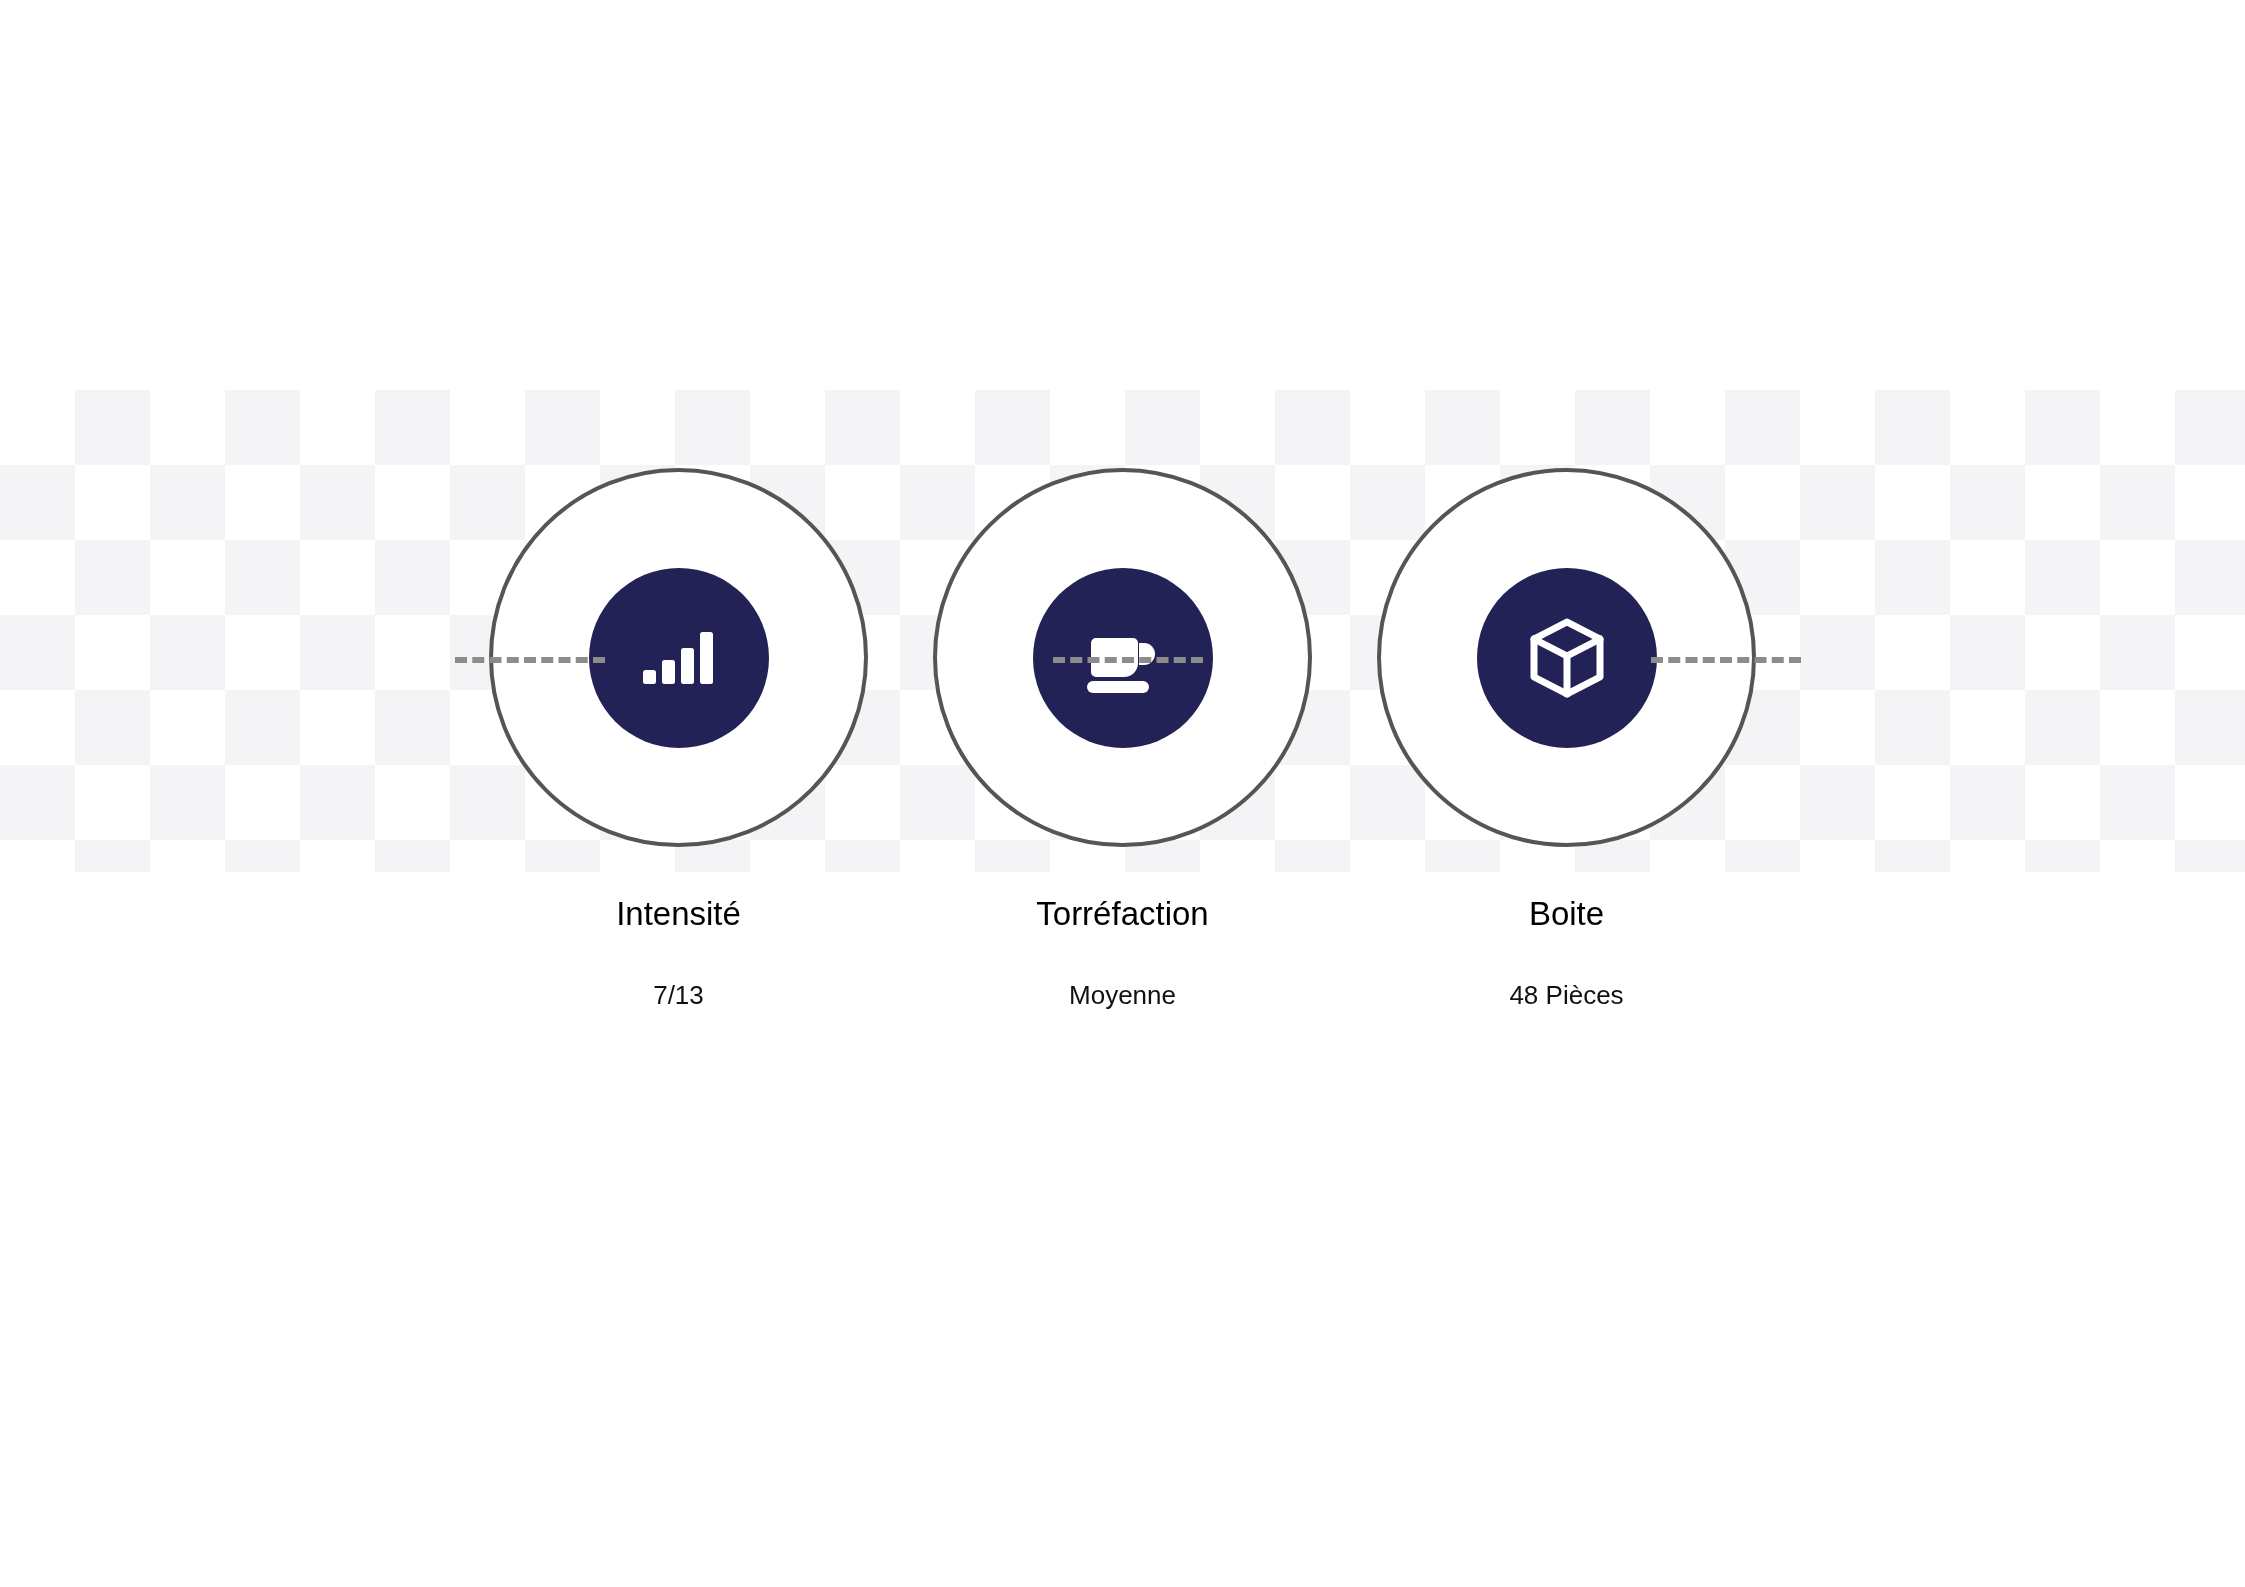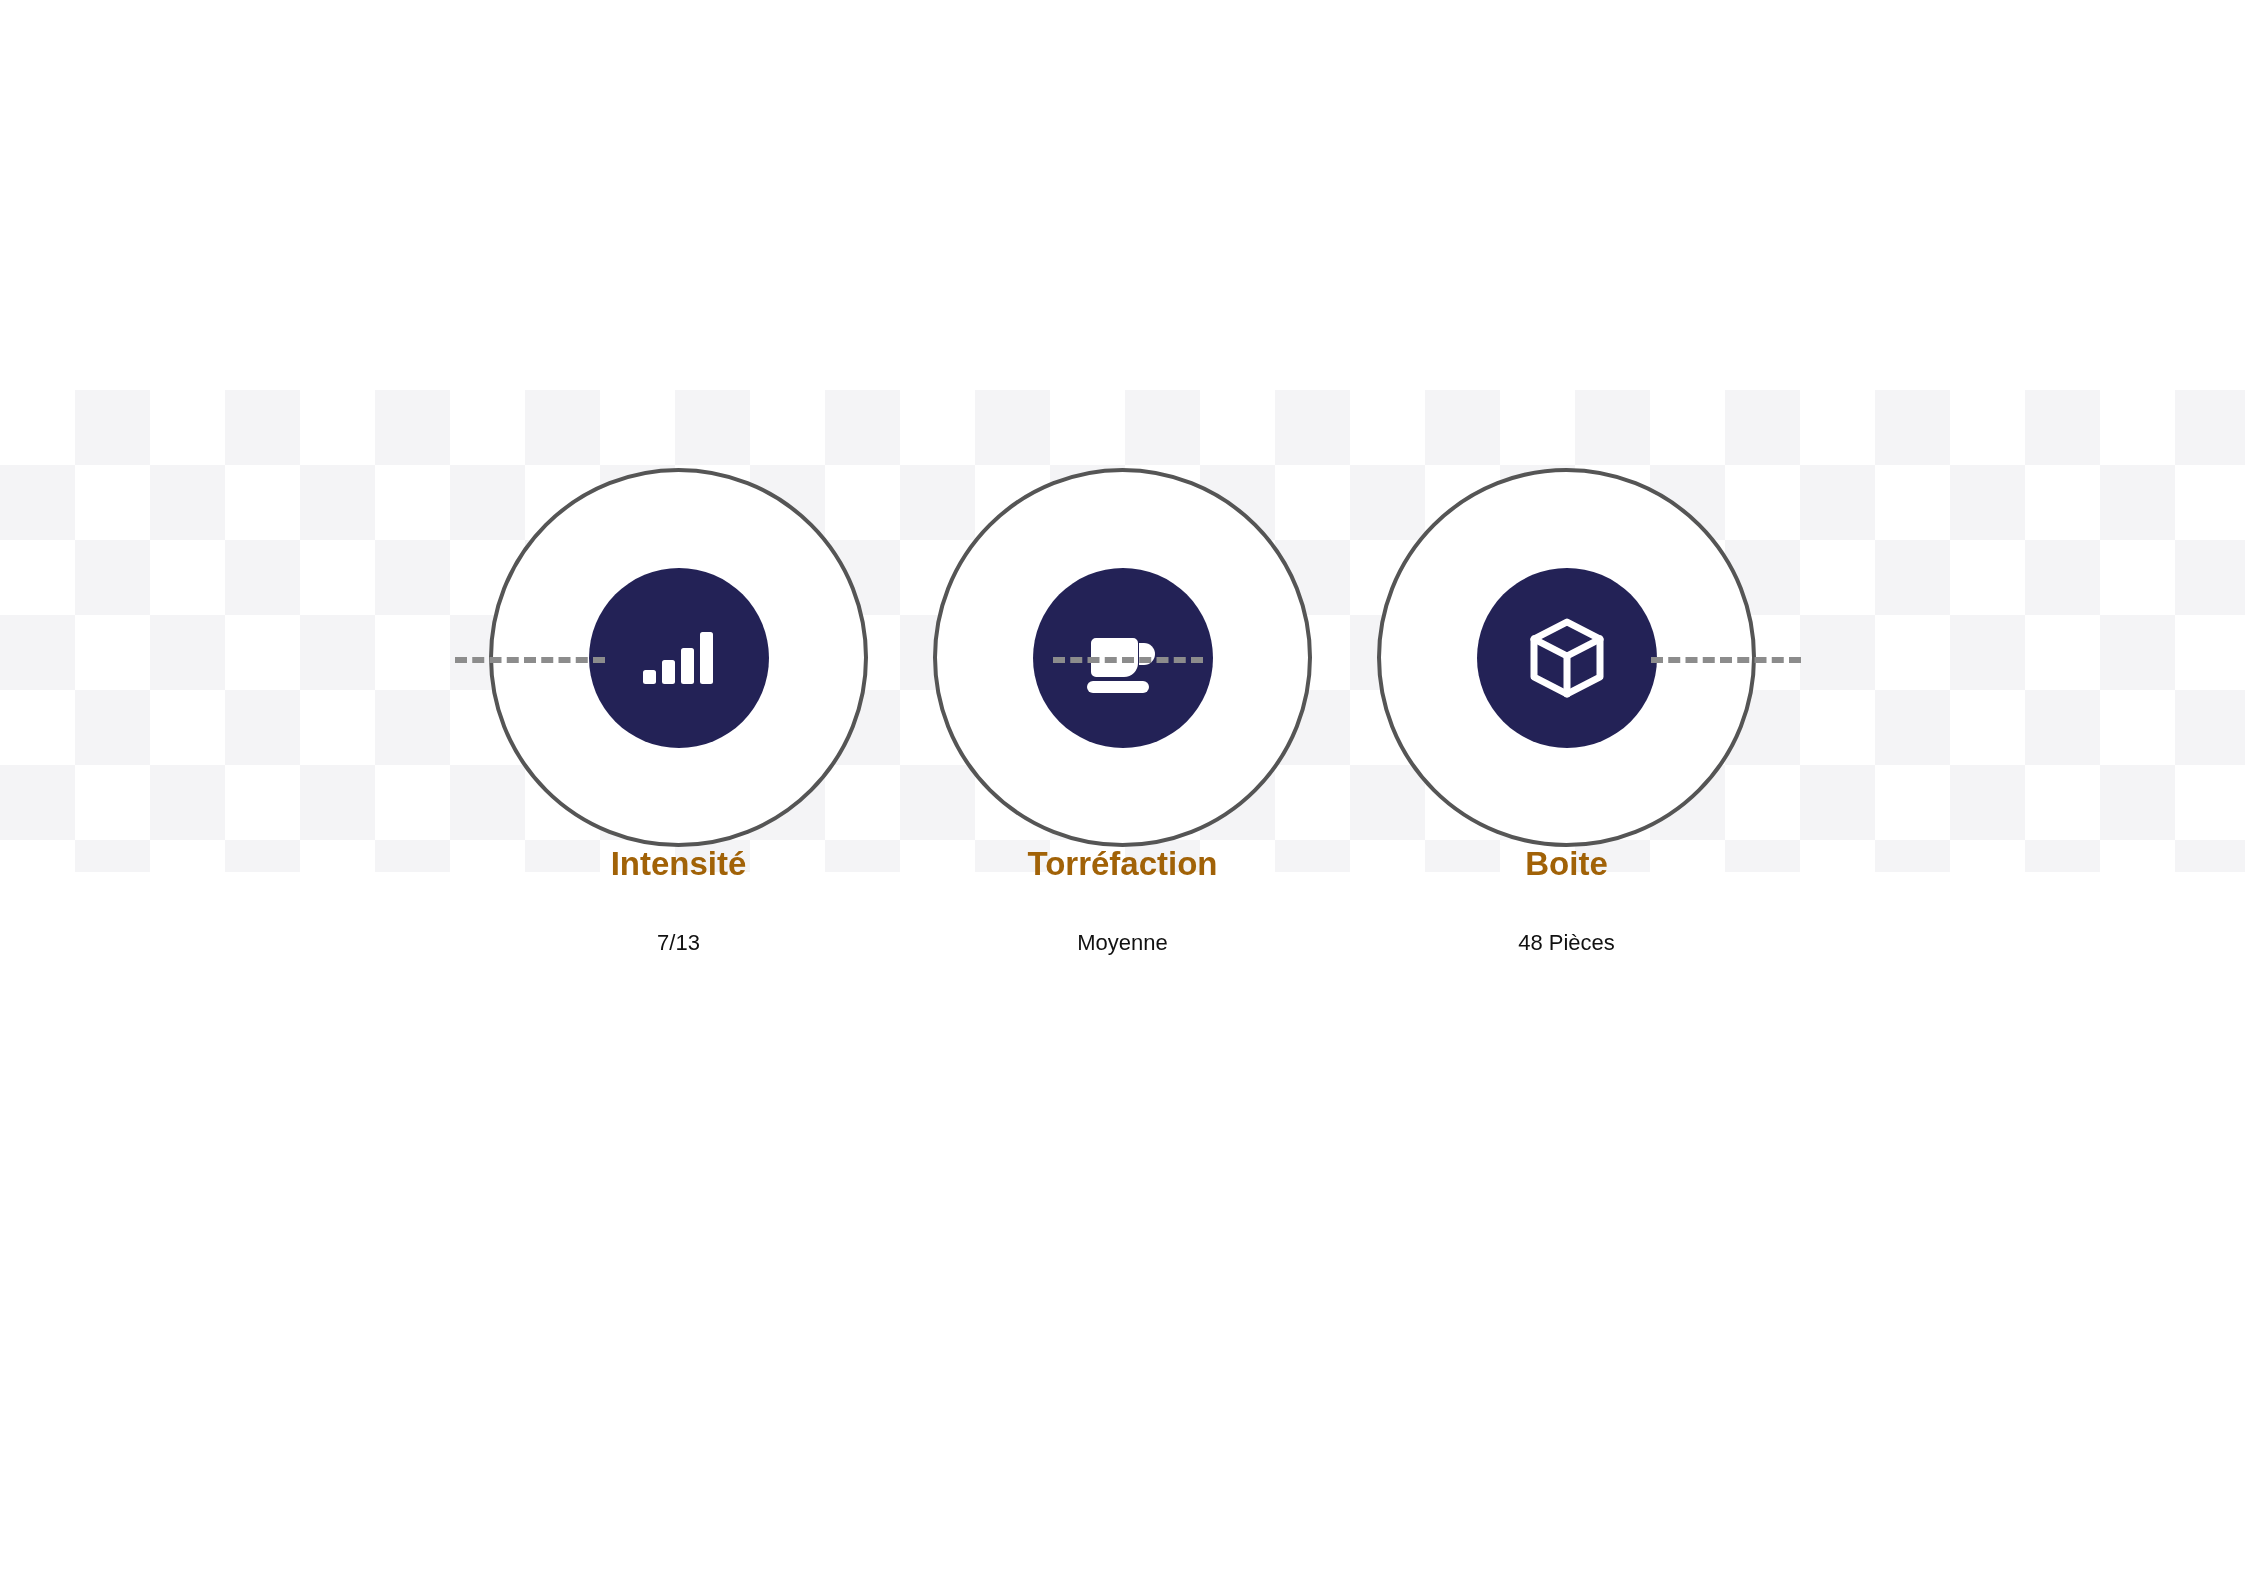--- a/index.html
+++ b/index.html
@@ -73,31 +73,31 @@
     display: flex;
     align-items: center;
     justify-content: center;
   }
 
   .icon-disc svg {
     display: block;
   }
 
   .spec-label {
+    margin-top: 50px;
     font-size: 33px;
-    color: #a16207;
+    color: #000000;
     line-height: 1;
     text-align: center;
     white-space: nowrap;
-    font-weight: bold;
   }
 
   .spec-value {
     margin-top: 52px;
-    font-size: 22px;
+    font-size: 26px;
     color: #111111;
     line-height: 1;
     text-align: center;
     white-space: nowrap;
   }
 
   
   .connector {
     position: absolute;
     top: 657px;

